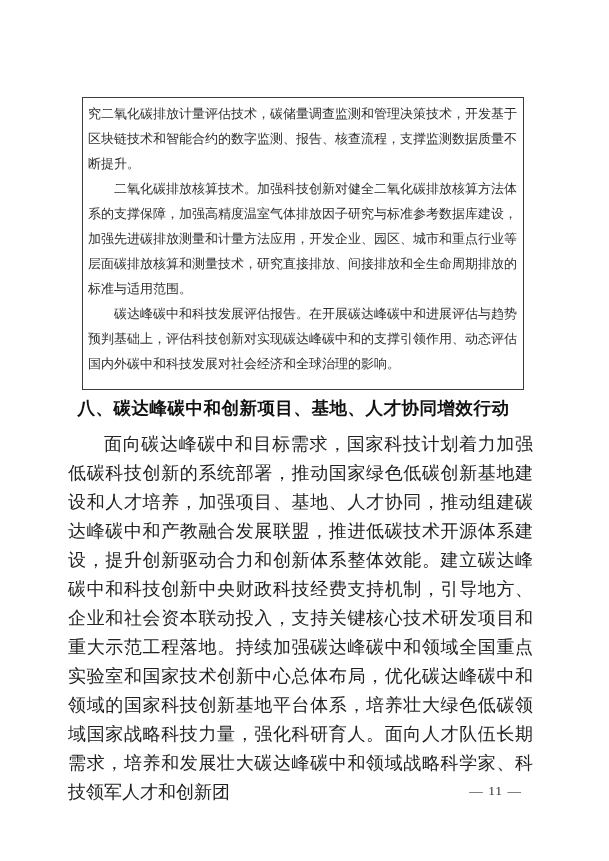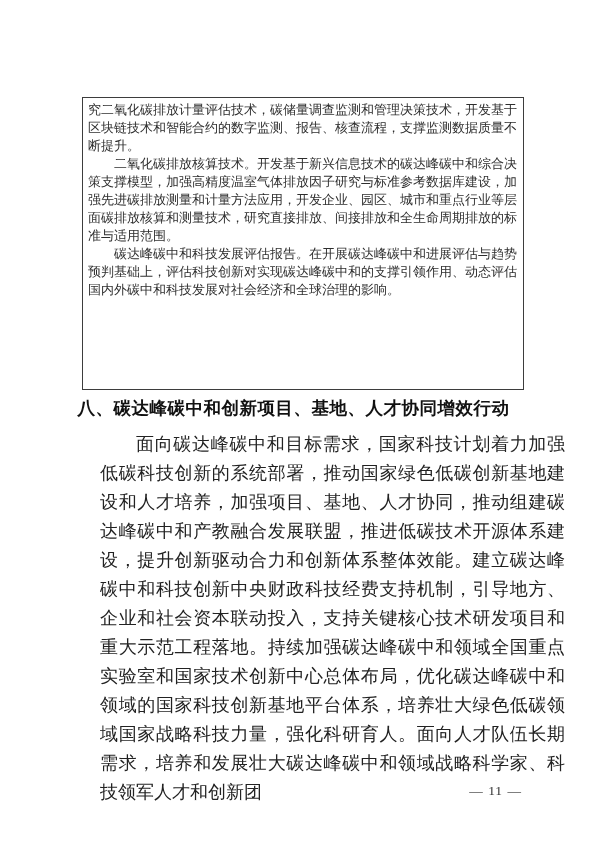--- a/index.html
+++ b/index.html
@@ -19,21 +19,21 @@
   .excerpt-box {
     position: absolute;
     left: 82px;
     top: 97px;
     width: 442px;
     height: 293px;
     box-sizing: border-box;
     border: 1px solid #3d3d3d;
     padding: 3px 6px 0 5px;
     font-size: 13px;
-    line-height: 18px;
+    line-height: 25px;
     color: #2e2e2e;
     text-align: justify;
     overflow: hidden;
   }
   .excerpt-box p {
     margin: 0;
     text-indent: 2em;
   }
   .excerpt-box p.no-indent {
     text-indent: 0;
@@ -55,21 +55,20 @@
   
   .body-text {
     position: absolute;
     left: 68px;
     top: 430px;
     width: 465px;
     font-size: 18px;
     line-height: 29px;
     color: #222222;
     text-align: justify;
-    margin-left: 32px;
   }
   .body-text p {
     margin: 0;
     text-indent: 2em;
   }
   
   .page-number {
     position: absolute;
     top: 783px;
     right: 87px;
@@ -79,21 +78,21 @@
     white-space: pre;
   }
 </style>
 </head>
 <body>
 
 <div class="page">
 
   <div class="excerpt-box">
     <p class="no-indent">究二氧化碳排放计量评估技术，碳储量调查监测和管理决策技术，开发基于区块链技术和智能合约的数字监测、报告、核查流程，支撑监测数据质量不断提升。</p>
-    <p>二氧化碳排放核算技术。开发基于新兴信息技术的碳达峰碳中和综合决策支撑模型，加强高精度温室气体排放因子研究与标准参考数据库建设，加强先进碳排放测量和计量方法应用，开发企业、园区、城市和重点行业等层面碳排放核算和测量技术，研究直接排放、间接排放和全生命周期排放的标准与适用范围。</p>
+    <p>二氧化碳排放核算技术。加强科技创新对健全二氧化碳排放核算方法体系的支撑保障，加强高精度温室气体排放因子研究与标准参考数据库建设，加强先进碳排放测量和计量方法应用，开发企业、园区、城市和重点行业等层面碳排放核算和测量技术，研究直接排放、间接排放和全生命周期排放的标准与适用范围。</p>
     <p>碳达峰碳中和科技发展评估报告。在开展碳达峰碳中和进展评估与趋势预判基础上，评估科技创新对实现碳达峰碳中和的支撑引领作用、动态评估国内外碳中和科技发展对社会经济和全球治理的影响。</p>
   </div>
 
   <h2 class="section-heading">八、碳达峰碳中和创新项目、基地、人才协同增效行动</h2>
 
   <div class="body-text">
     <p>面向碳达峰碳中和目标需求，国家科技计划着力加强低碳科技创新的系统部署，推动国家绿色低碳创新基地建设和人才培养，加强项目、基地、人才协同，推动组建碳达峰碳中和产教融合发展联盟，推进低碳技术开源体系建设，提升创新驱动合力和创新体系整体效能。建立碳达峰碳中和科技创新中央财政科技经费支持机制，引导地方、企业和社会资本联动投入，支持关键核心技术研发项目和重大示范工程落地。持续加强碳达峰碳中和领域全国重点实验室和国家技术创新中心总体布局，优化碳达峰碳中和领域的国家科技创新基地平台体系，培养壮大绿色低碳领域国家战略科技力量，强化科研育人。面向人才队伍长期需求，培养和发展壮大碳达峰碳中和领域战略科学家、科技领军人才和创新团</p>
   </div>
 
   <div class="page-number">— 11 —</div>

